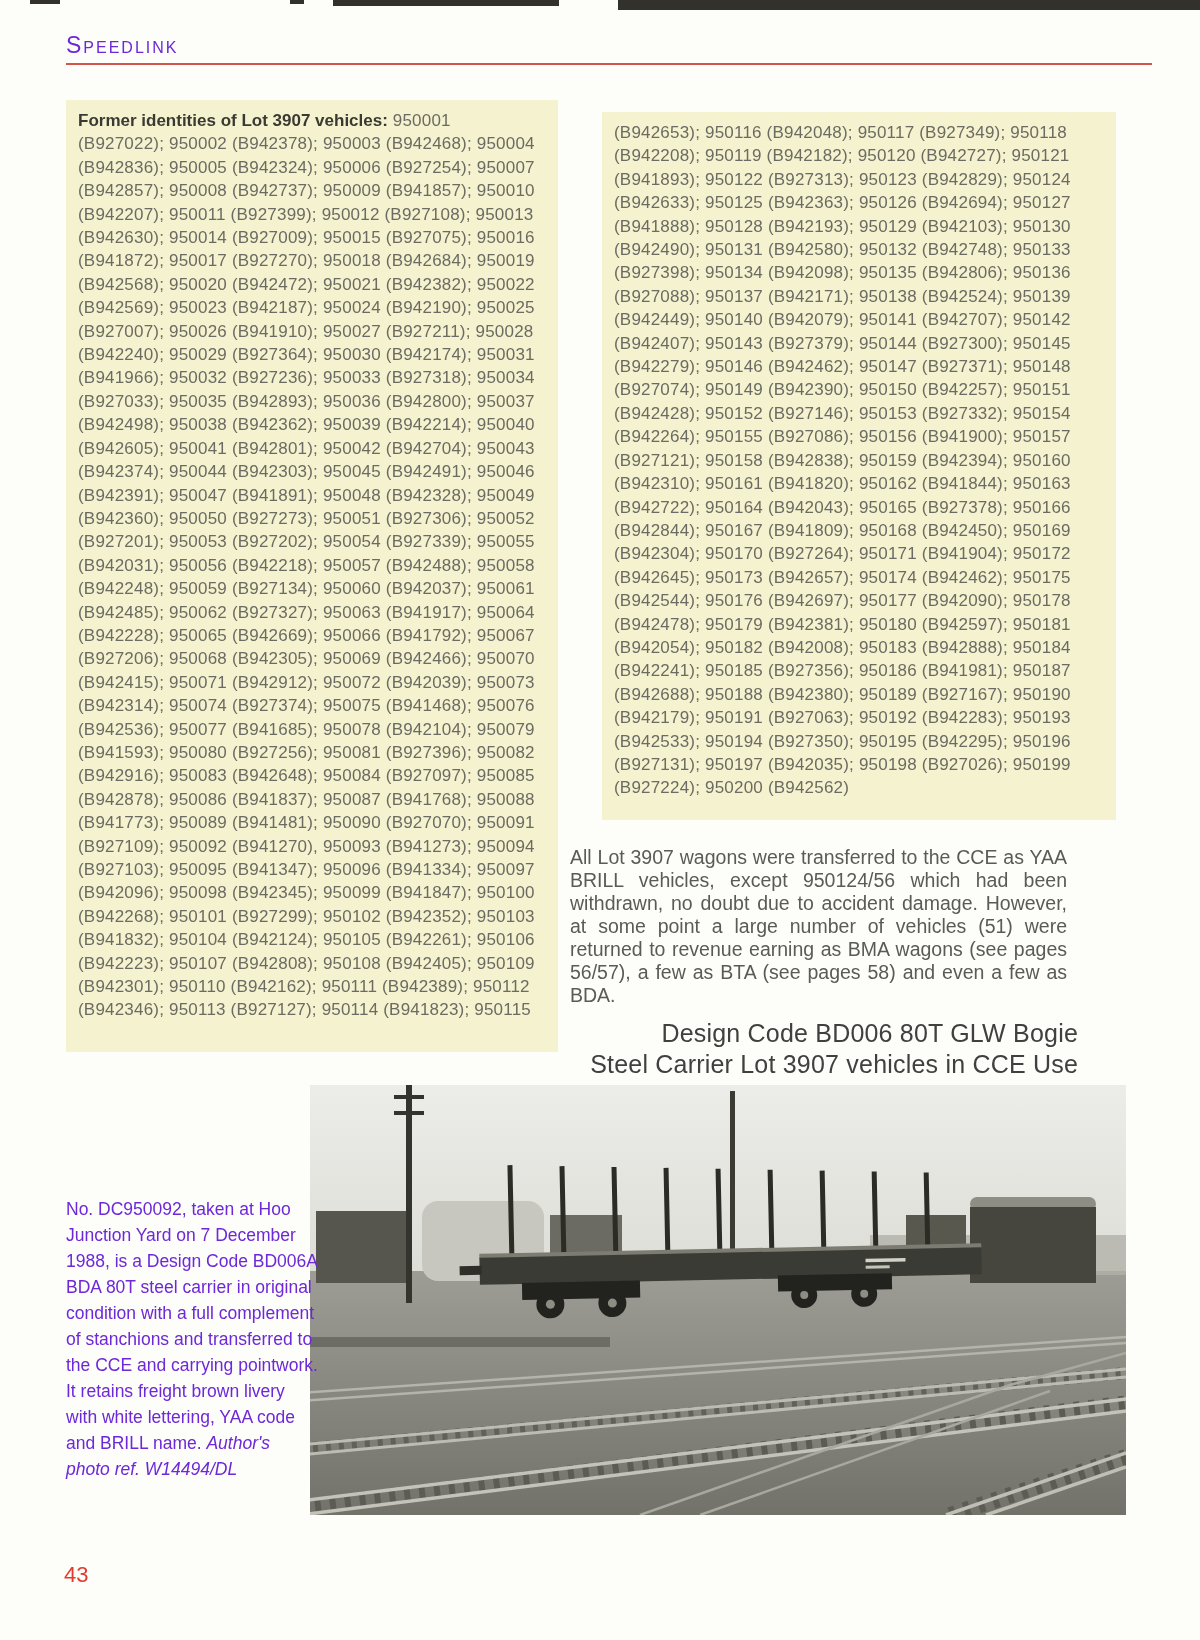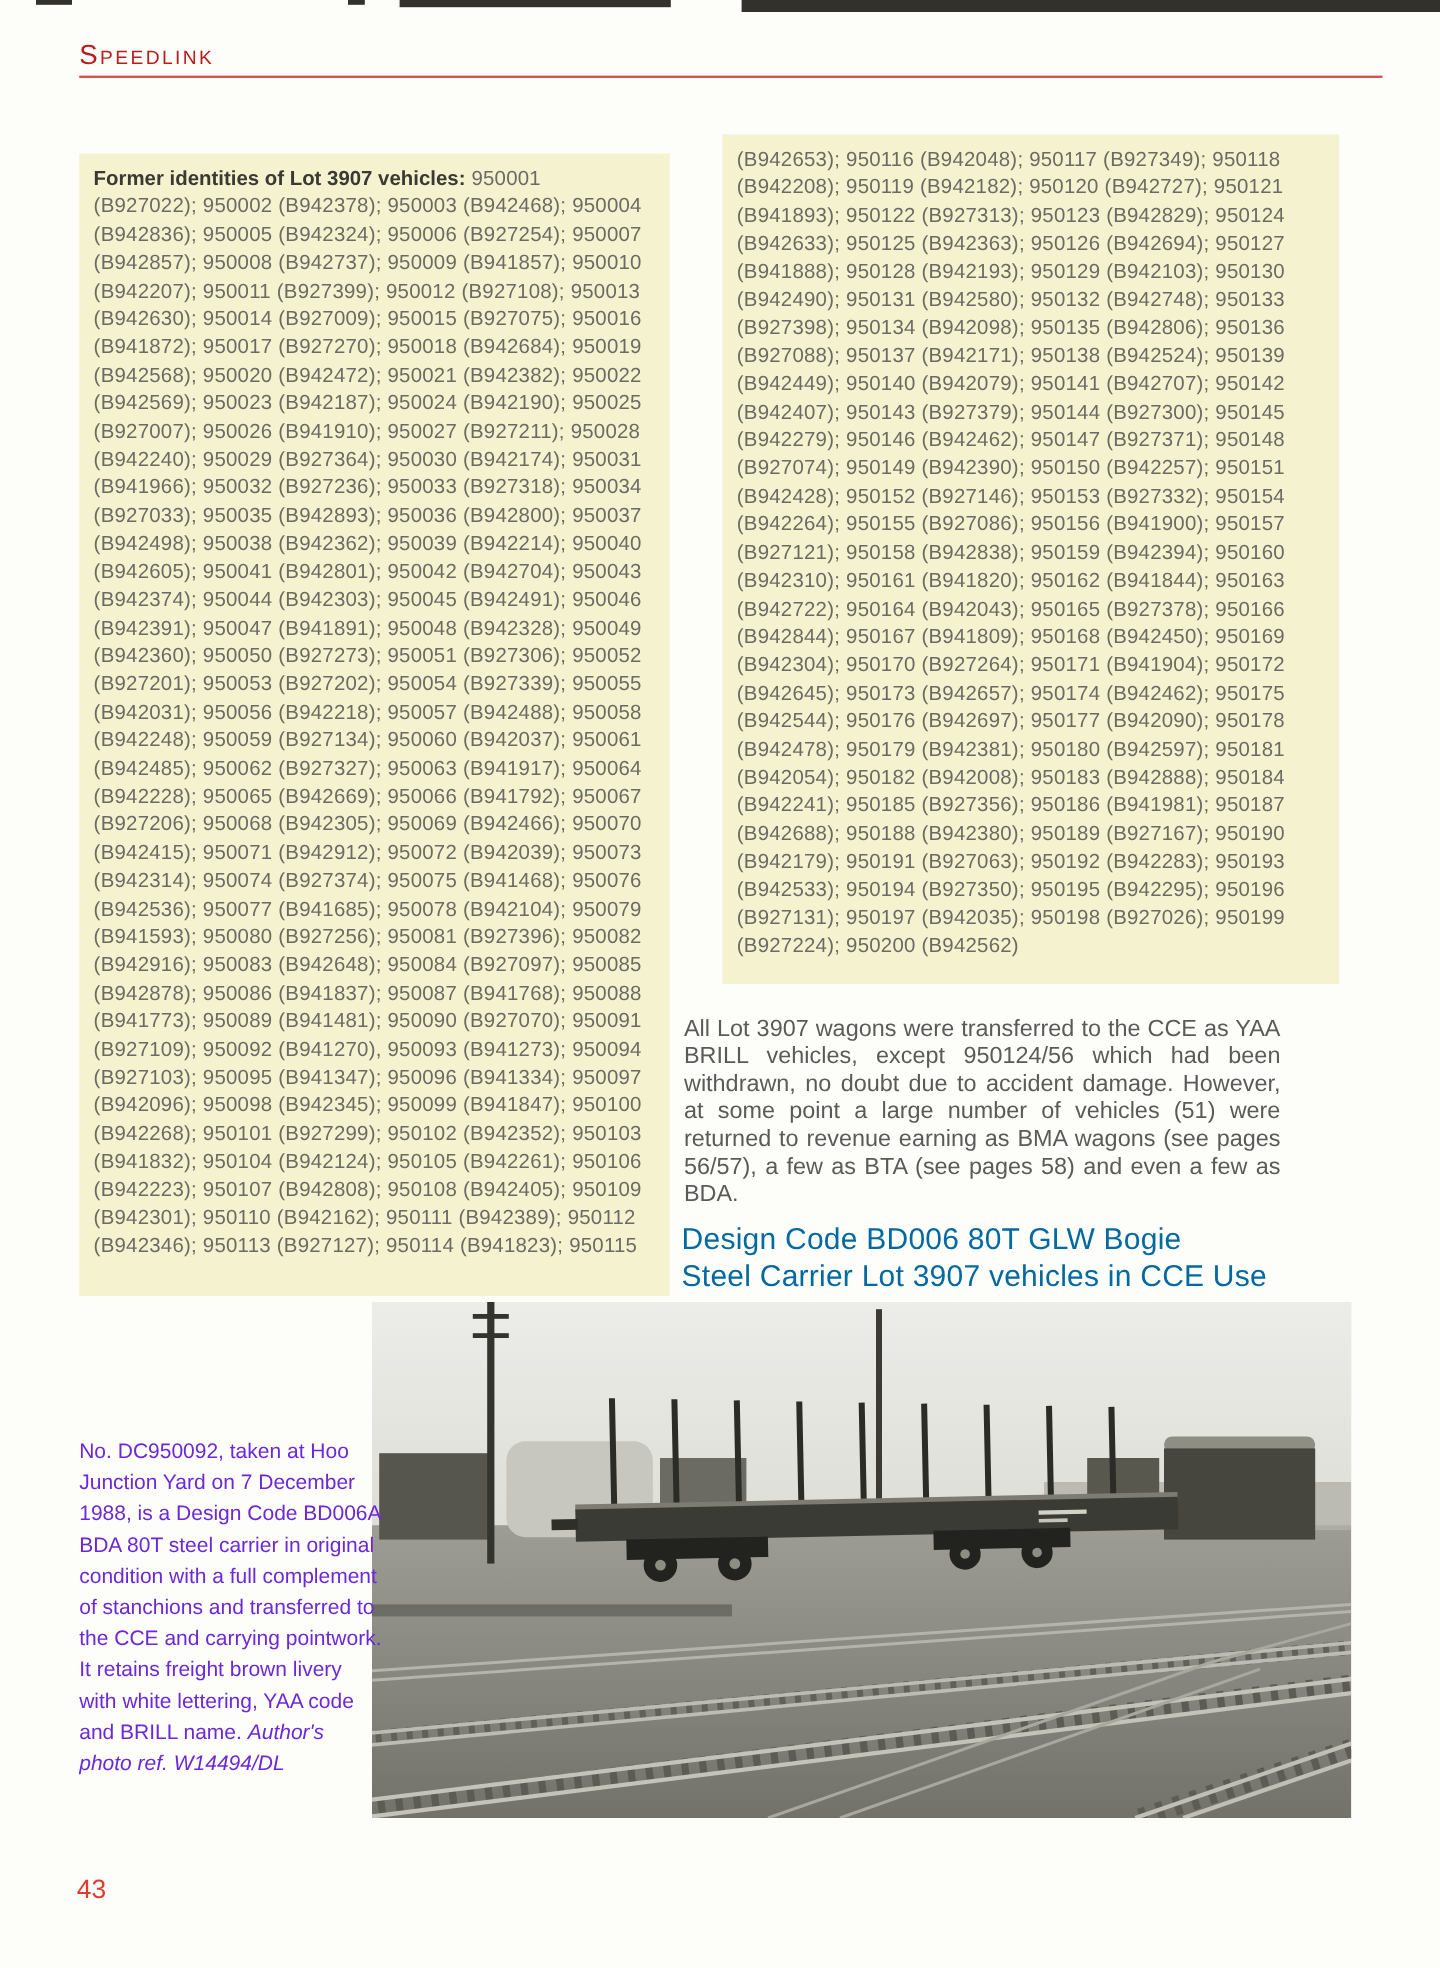--- a/index.html
+++ b/index.html
@@ -12,50 +12,50 @@
     position:relative;width:1200px;height:1640px;
     background:#fdfdfa;overflow:hidden;
   }
   
   .scan-strip{position:absolute;background:#16140f;opacity:.88;}
 
   
   .header-word{
     position:absolute;left:66px;top:32px;
     font-variant:small-caps;
-    font-size:23px;letter-spacing:2px;color:#b91c1c;
+    font-size:23px;letter-spacing:2px;color:#6d28d9;
   }
   .header-rule{
     position:absolute;left:66px;top:63px;width:1086px;height:2px;
     background:#d2564b;
   }
 
   
   .note-box{
     position:absolute;background:#f5f2cf;
     padding:9px 10px 0 12px;box-sizing:border-box;
     font-size:17px;line-height:23.4px;letter-spacing:.2px;
     color:#6b6b63;
   }
   .note-box .lead{color:#3a3a33;font-weight:bold;letter-spacing:0;}
-  .box-left{left:66px;top:128px;width:492px;height:952px;}
+  .box-left{left:66px;top:100px;width:492px;height:952px;}
   .box-right{left:576px;top:112px;width:514px;height:708px;margin-left:26px;}
   .prelines{white-space:pre-line;}
 
   
   .body-par{
     position:absolute;left:570px;top:846px;width:497px;
     margin:0;font-size:19.5px;line-height:23px;color:#5a5a58;
     text-align:justify;
   }
   
   .section-heading{
     position:absolute;left:568px;top:1018px;width:510px;margin:0;
-    font-size:25px;line-height:31px;font-weight:normal;color:#0369a1;
-    white-space:pre-line;letter-spacing:.2px;
+    font-size:25px;line-height:31px;font-weight:normal;color:#404040;
+    white-space:pre-line;letter-spacing:.2px;text-align:right;
   }
 
   
   .photo{
     position:absolute;left:310px;top:1085px;width:816px;height:430px;
     background:#d8d8d2;
   }
 
   
   .caption{

